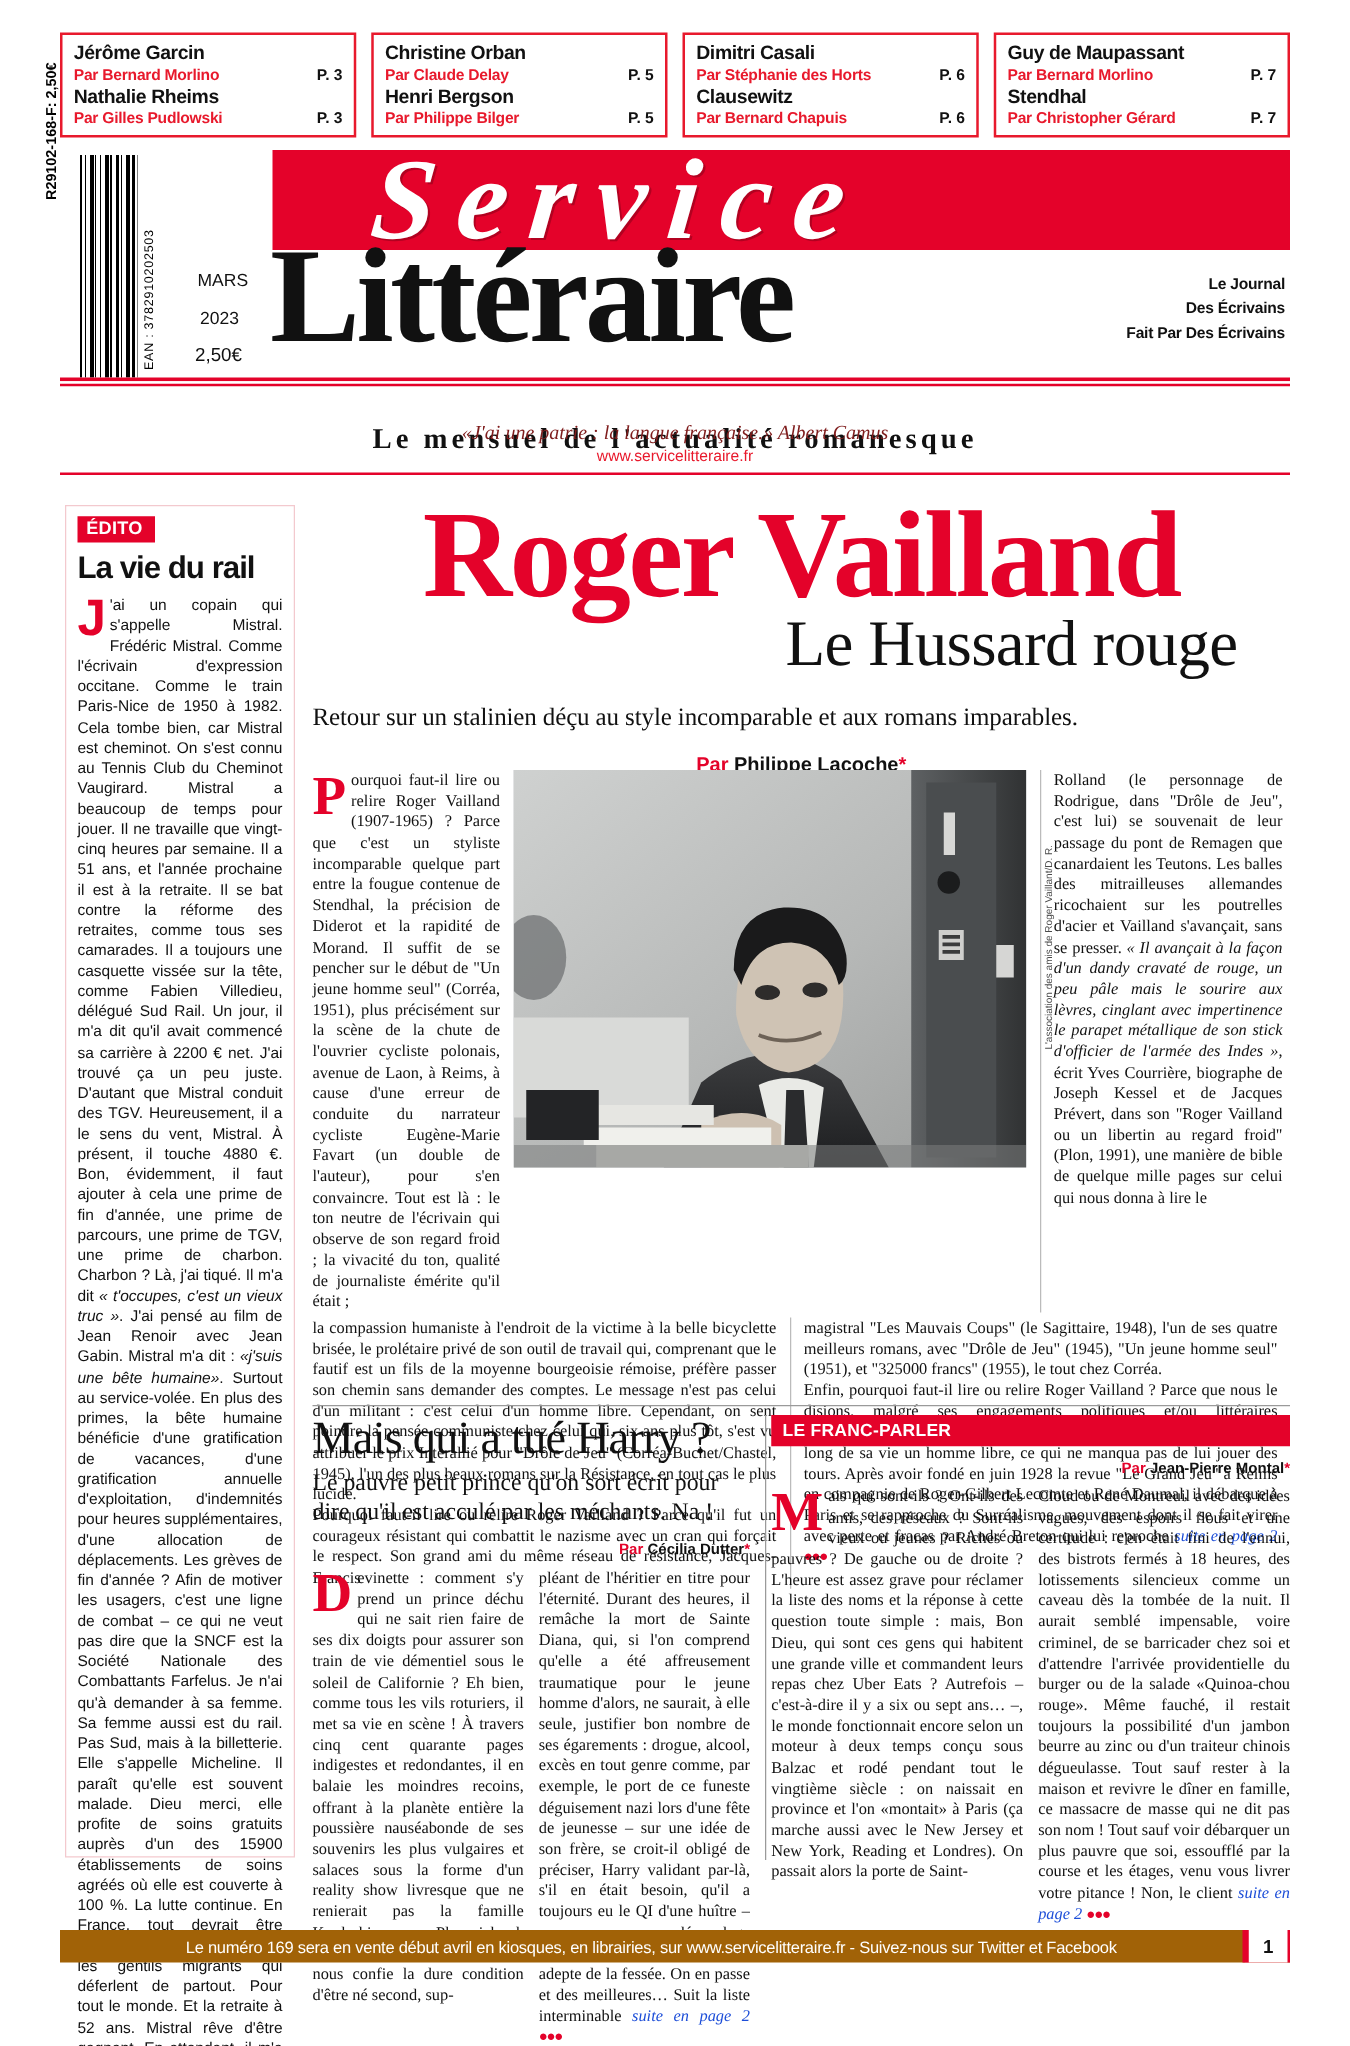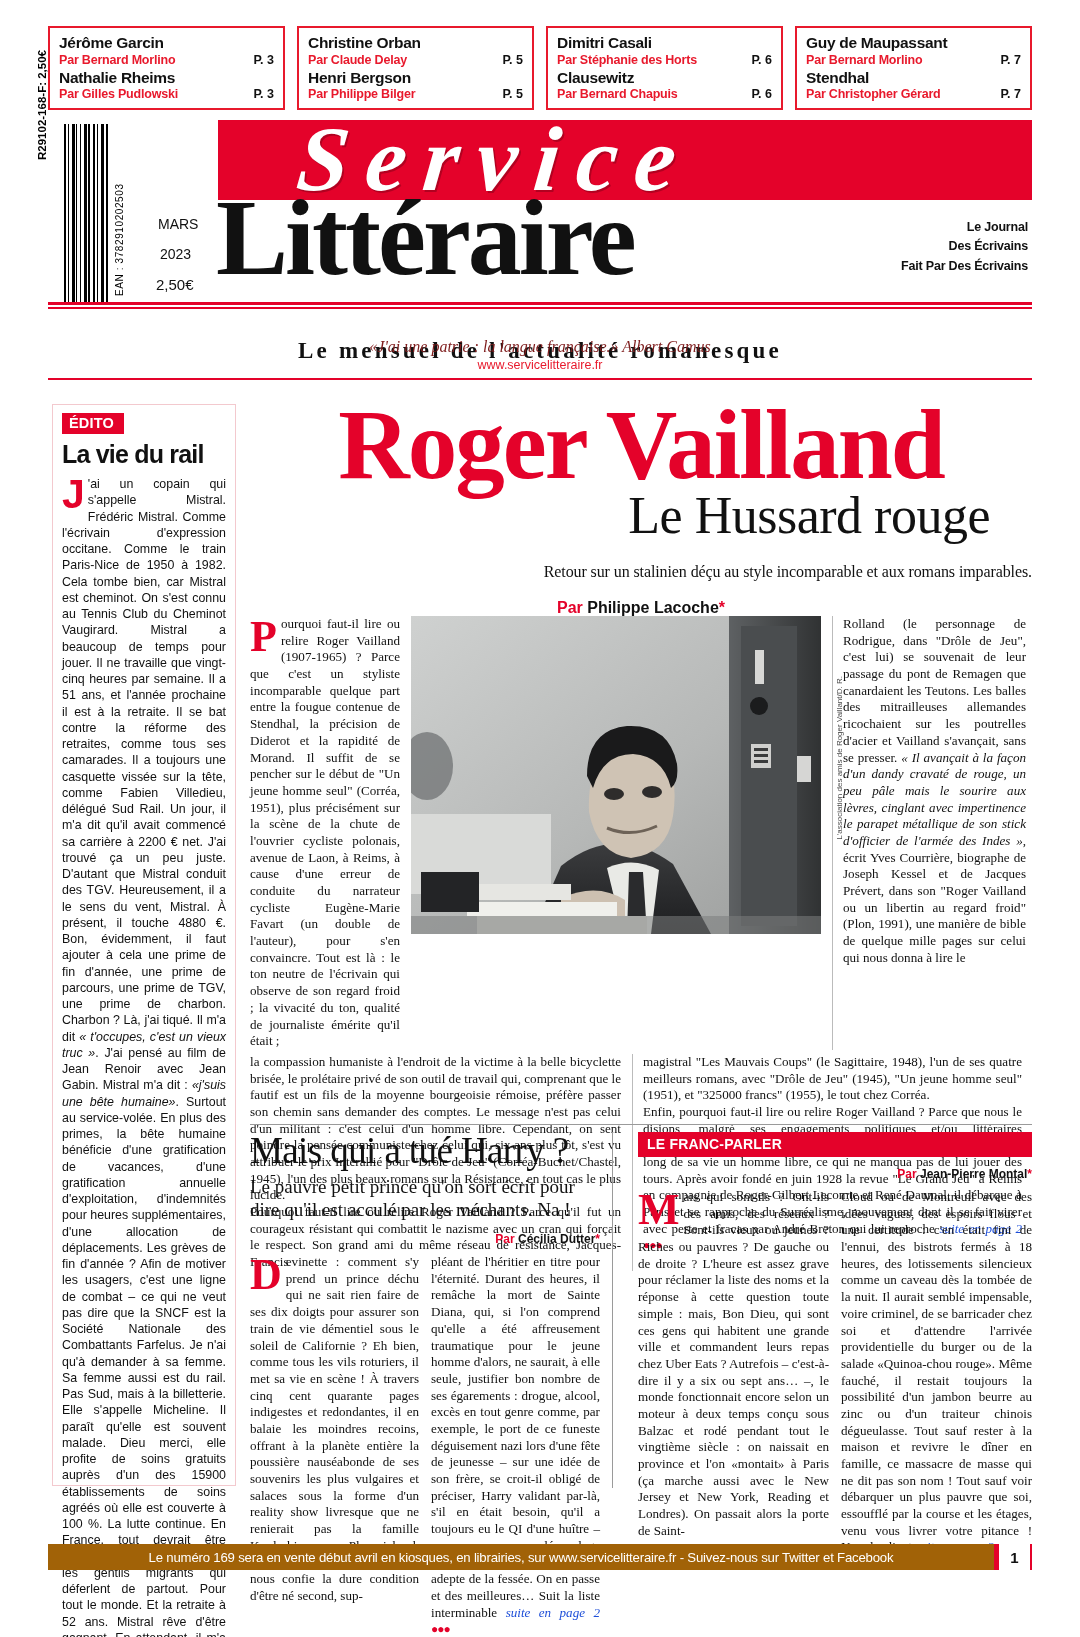--- a/index.html
+++ b/index.html
@@ -93,22 +93,22 @@
                 margin:2px 3px 0 0; }
   .edito-body em { font-style:italic; }
 
   
   .hl-wrap { position:absolute; left:250px; top:398px; width:782px; }
   .hl-main { font-family:"Liberation Serif", serif; font-weight:bold;
              font-size:99px; line-height:0.95; color:#e4022a; letter-spacing:-2px;
              text-align:center; }
   .hl-sub { font-family:"Liberation Serif", serif; font-size:52px; color:#111;
             text-align:right; margin-top:-6px; padding-right:42px; letter-spacing:-0.5px; }
-  .hl-kicker { font-family:"Liberation Serif", serif; font-size:16px; color:#111;
-               text-align:right; margin-top:18px; letter-spacing:-0.1px; }
+  .hl-kicker { font-family:"Liberation Serif", serif; font-size:20px; color:#111;
+               text-align:left; margin-top:18px; letter-spacing:-0.1px; }
   .hl-by { font-family:"Liberation Sans", sans-serif; font-weight:bold; font-size:16px;
            text-align:center; margin-top:18px; color:#111; }
   .hl-by .par { color:#e4022a; }
   .hl-by .ast { color:#e4022a; }
 
   
   .art-main { position:absolute; left:250px; top:616px; width:782px; height:500px; }
   .art-top { display:flex; gap:11px; }
   .art-col-l { width:150px; }
   .art-figure { position:relative; width:410px; }
@@ -128,21 +128,21 @@
   .art-wide { margin-top:4px; display:flex; gap:11px; }
   .art-wide-l { width:371px; }
   .art-wide-r { width:390px; border-left:1px solid #bbb; padding-left:10px; }
   .suite { color:#1d4ed8; font-family:"Liberation Serif", serif;font-style:italic; }
   .dots { color:#e4022a; letter-spacing:-1px; font-size:12px; }
 
   
   .bot-rule { position:absolute; left:250px; top:1124px; width:782px; height:1px; background:#9a9a9a; }
   .bot { position:absolute; left:250px; top:1132px; width:782px; height:356px; display:flex; }
   .bot-left { width:362px; padding-right:12px; }
-  .bot-right { width:420px; border-left:1px solid #9a9a9a; padding-left:25px; }
+  .bot-right { width:420px; border-left:1px solid #9a9a9a; padding-left:4px; }
   .bot-title { font-family:"Liberation Serif", serif; font-size:37px; color:#111;
                line-height:1.04; letter-spacing:-0.6px; }
   .bot-standfirst { font-family:"Liberation Serif", serif; font-size:19px; color:#111;
                line-height:1.2; margin-top:6px; }
   .bot-by { font-family:"Liberation Sans", sans-serif; font-weight:bold; font-size:12px;
             color:#111; margin-top:10px;text-align:right; }
   .bot-by .par { color:#e4022a; }
   .bot-by .ast { color:#e4022a; }
   .bot-cols { margin-top:8px; display:flex; gap:12px; }
   .bot-col { flex:1; }

